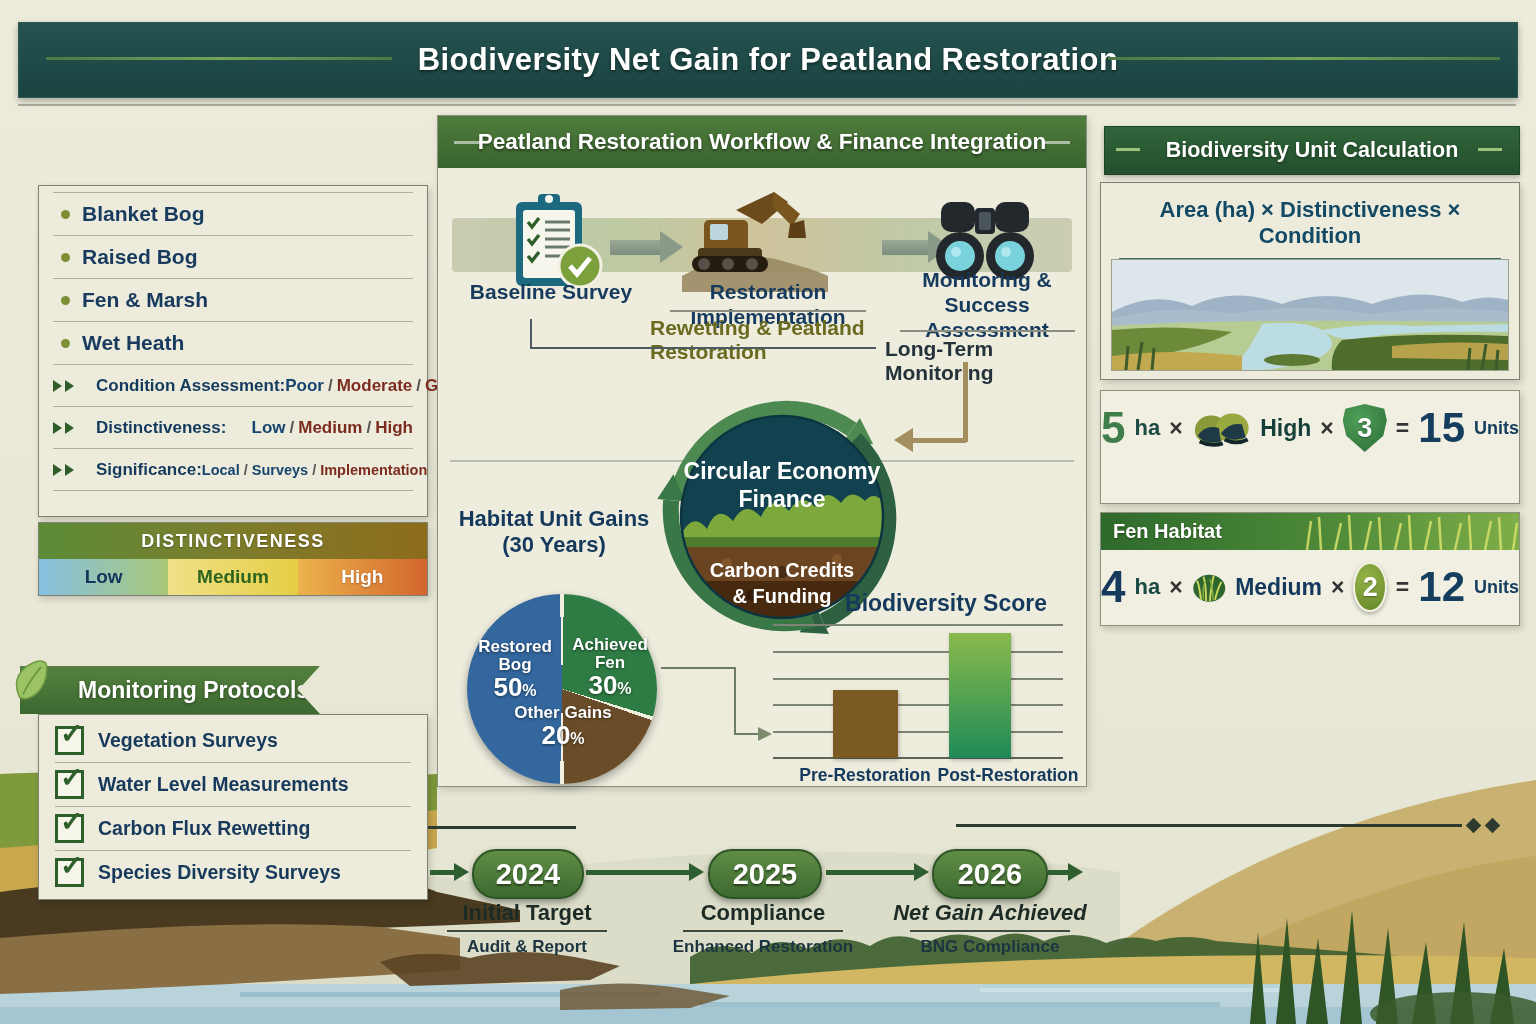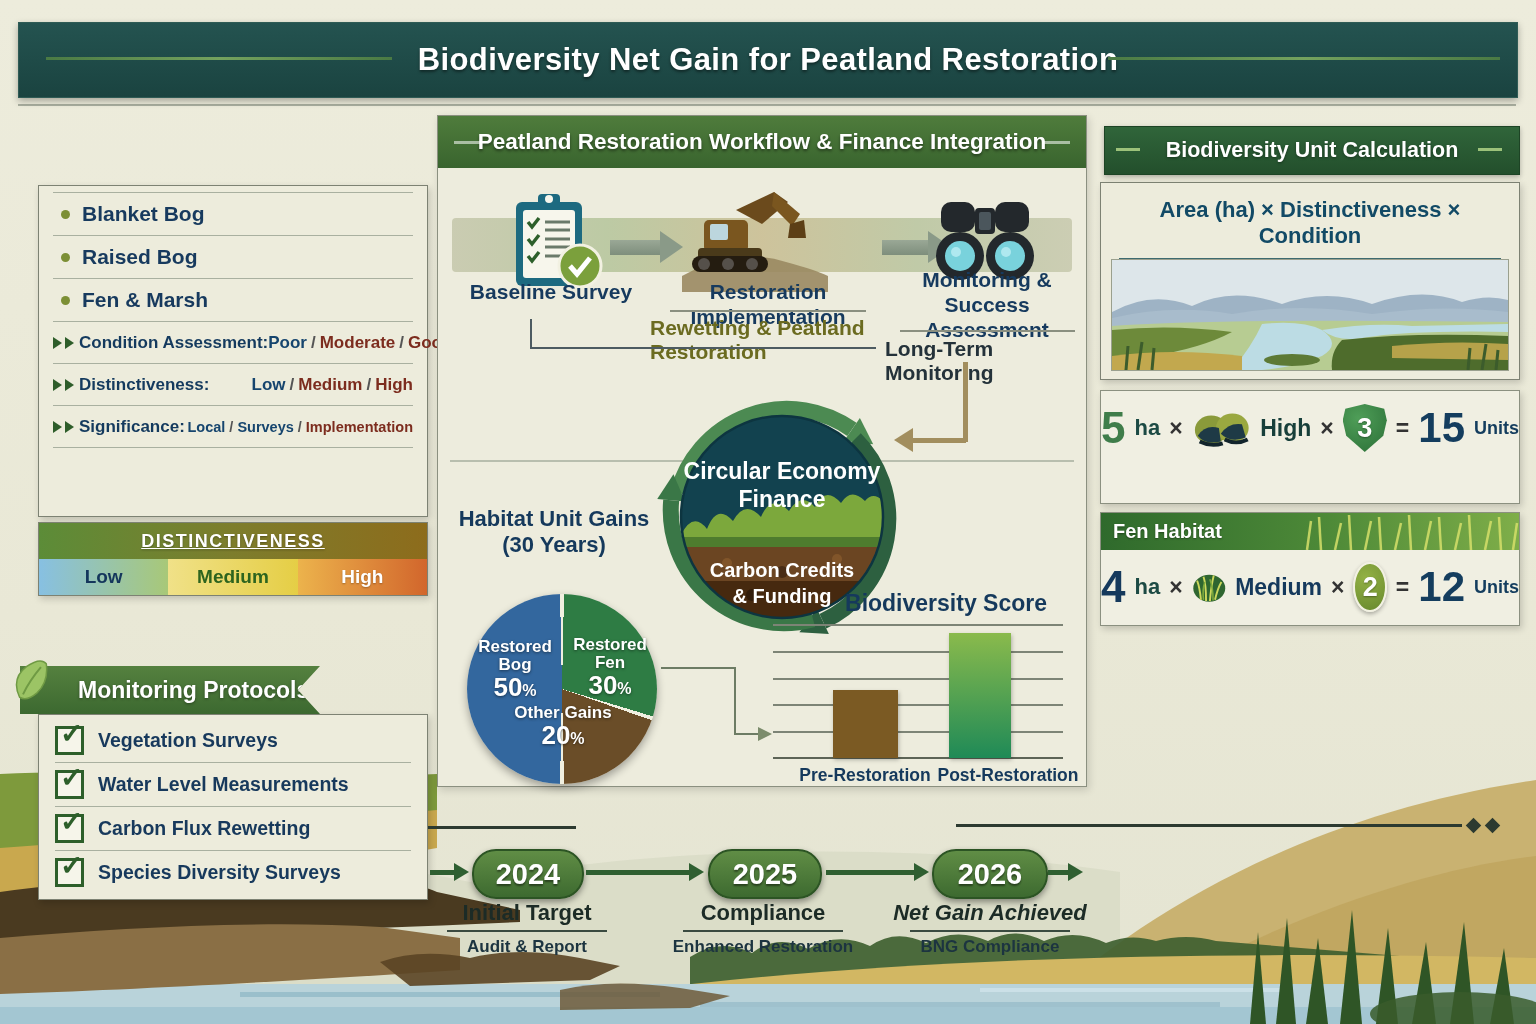--- a/index.html
+++ b/index.html
@@ -23,28 +23,28 @@
   
   .lp-header{left:20px;top:124px;width:406px;height:50px;padding-left:16px;}
   .lp-header span{font-size:21px;}
   .lp-box{left:38px;top:185px;width:388px;height:324px;padding-top:6px;}
   .habitat-row{display:flex;align-items:center;height:42px;margin:0 14px;border-bottom:1px solid #a9b0a0;}
   .habitat-row:first-child{border-top:1px solid #a9b0a0;}
   .bullet{width:9px;height:9px;border-radius:50%;background:#7c8f35;margin:0 12px 0 8px;flex:none;}
   .habitat-row .hlabel{color:#173a5e;font-size:21px;font-weight:bold;}
   .assess-row{display:flex;align-items:center;height:41px;margin:0 14px;border-bottom:1px solid #a9b0a0;}
   .tri{width:0;height:0;border-top:6px solid transparent;border-bottom:6px solid transparent;border-left:9px solid #2e5d2a;margin-right:3px;flex:none;}
-  .assess-label{color:#143a5e;font-size:17px;font-weight:bold;margin-left:2px;white-space:nowrap;}
+  .assess-label{color:#143a5e;font-size:17px;font-weight:bold;margin-left:19px;white-space:nowrap;}
   .assess-vals{margin-left:auto;font-size:17px;font-weight:bold;white-space:nowrap;}
   .assess-row.small .assess-vals{font-size:14.5px;}
   .v-navy{color:#16456e;} .v-maroon{color:#7c2c1e;} .sep{color:#555;margin:0 4px;}
 
   .scale-box{left:38px;top:522px;width:388px;height:72px;border:1.5px solid #7d8273;box-shadow:2px 3px 7px rgba(0,0,0,.18);z-index:2;}
   .scale-header{height:36px;background:linear-gradient(90deg,#5c8c38,#7d7d2c,#8d6c1c);display:flex;align-items:center;justify-content:center;}
-  .scale-header span{color:#fff;font-weight:bold;font-size:18px;letter-spacing:1.5px;text-shadow:0 1px 2px rgba(0,0,0,.35);text-decoration:underline;}
+  .scale-header span{color:#fff;font-weight:bold;font-size:18px;letter-spacing:1.5px;text-shadow:0 1px 2px rgba(0,0,0,.35);}
   .scale-row{display:flex;height:36px;}
   .scale-cell{flex:1;display:flex;align-items:center;justify-content:center;font-weight:bold;font-size:19px;}
   .cell-low{background:linear-gradient(90deg,#87c0e2,#a8c878);color:#14365c;}
   .cell-med{background:linear-gradient(90deg,#f0e188,#e5ce45);color:#2d641e;}
   .cell-high{background:linear-gradient(90deg,#ecb34c,#d2662c);color:#fff;text-shadow:0 1px 2px rgba(0,0,0,.3);}
 
   
   .mon-banner{left:20px;top:666px;width:300px;height:48px;background:linear-gradient(180deg,#55813f,#3c6930);
     clip-path:polygon(0 0,100% 0,calc(100% - 22px) 50%,100% 100%,0 100%);display:flex;align-items:center;z-index:3;}
   .mon-banner span{color:#fff;font-size:23px;font-weight:bold;padding-left:58px;text-shadow:0 1px 3px rgba(0,0,0,.4);}
@@ -194,20 +194,24 @@
       <span class="bullet"></span>
       <span class="hlabel">Blanket Bog</span>
     </div>
     <div class="habitat-row">
       <span class="bullet"></span>
       <span class="hlabel">Raised Bog</span>
     </div>
     <div class="habitat-row">
       <span class="bullet"></span>
       <span class="hlabel">Fen &amp; Marsh</span>
+    </div>
+    <div class="habitat-row">
+      <span class="bullet"></span>
+      <span class="hlabel">Wet Heath</span>
     </div>
 
     <div class="assess-row">
       <span class="tri"></span>
         <span class="tri"></span>
       <span class="assess-label">Condition Assessment:</span>
       <span class="assess-vals">
         <span class="v-navy">Poor</span><span class="sep">/</span><span class="v-maroon">Moderate</span><span class="sep">/</span><span class="v-maroon">Good</span>
       </span>
     </div>
@@ -392,21 +396,21 @@
     <div class="abs pie-title">
       <div>Habitat Unit Gains</div>
       <div>(30 Years)</div>
     </div>
     <div class="abs pie" style="background: conic-gradient(rgb(240, 239, 224) 0deg, rgb(240, 239, 224) 1.2deg, rgb(46, 124, 68) 1.2deg, rgb(46, 124, 68) 106.8deg, rgb(240, 239, 224) 106.8deg, rgb(240, 239, 224) 109.2deg, rgb(106, 77, 40) 109.2deg, rgb(106, 77, 40) 178.8deg, rgb(240, 239, 224) 178.8deg, rgb(240, 239, 224) 181.2deg, rgb(51, 103, 158) 181.2deg, rgb(51, 103, 158) 358.8deg, rgb(240, 239, 224) 358.8deg, rgb(240, 239, 224) 360deg);">
       <div class="pie-label" style="left:2px;top:44px;width:92px;">
         <div class="pl-name">Restored Bog</div>
         <div class="pl-val"><span>50</span><span class="pct">%</span></div>
       </div>
       <div class="pie-label" style="left:100px;top:42px;width:86px;">
-        <div class="pl-name">Restored Fen</div>
+        <div class="pl-name">Achieved Fen</div>
         <div class="pl-val"><span>30</span><span class="pct">%</span></div>
       </div>
       <div class="pie-label" style="left:46px;top:110px;width:100px;">
         <div class="pl-name">Other Gains</div>
         <div class="pl-val"><span>20</span><span class="pct">%</span></div>
       </div>
     </div>
 
     <div class="abs" style="left:223px;top:551px;width:75px;height:2px;background:#6d7c64;"></div>
     <div class="abs" style="left:296px;top:551px;width:2px;height:68px;background:#6d7c64;"></div>

